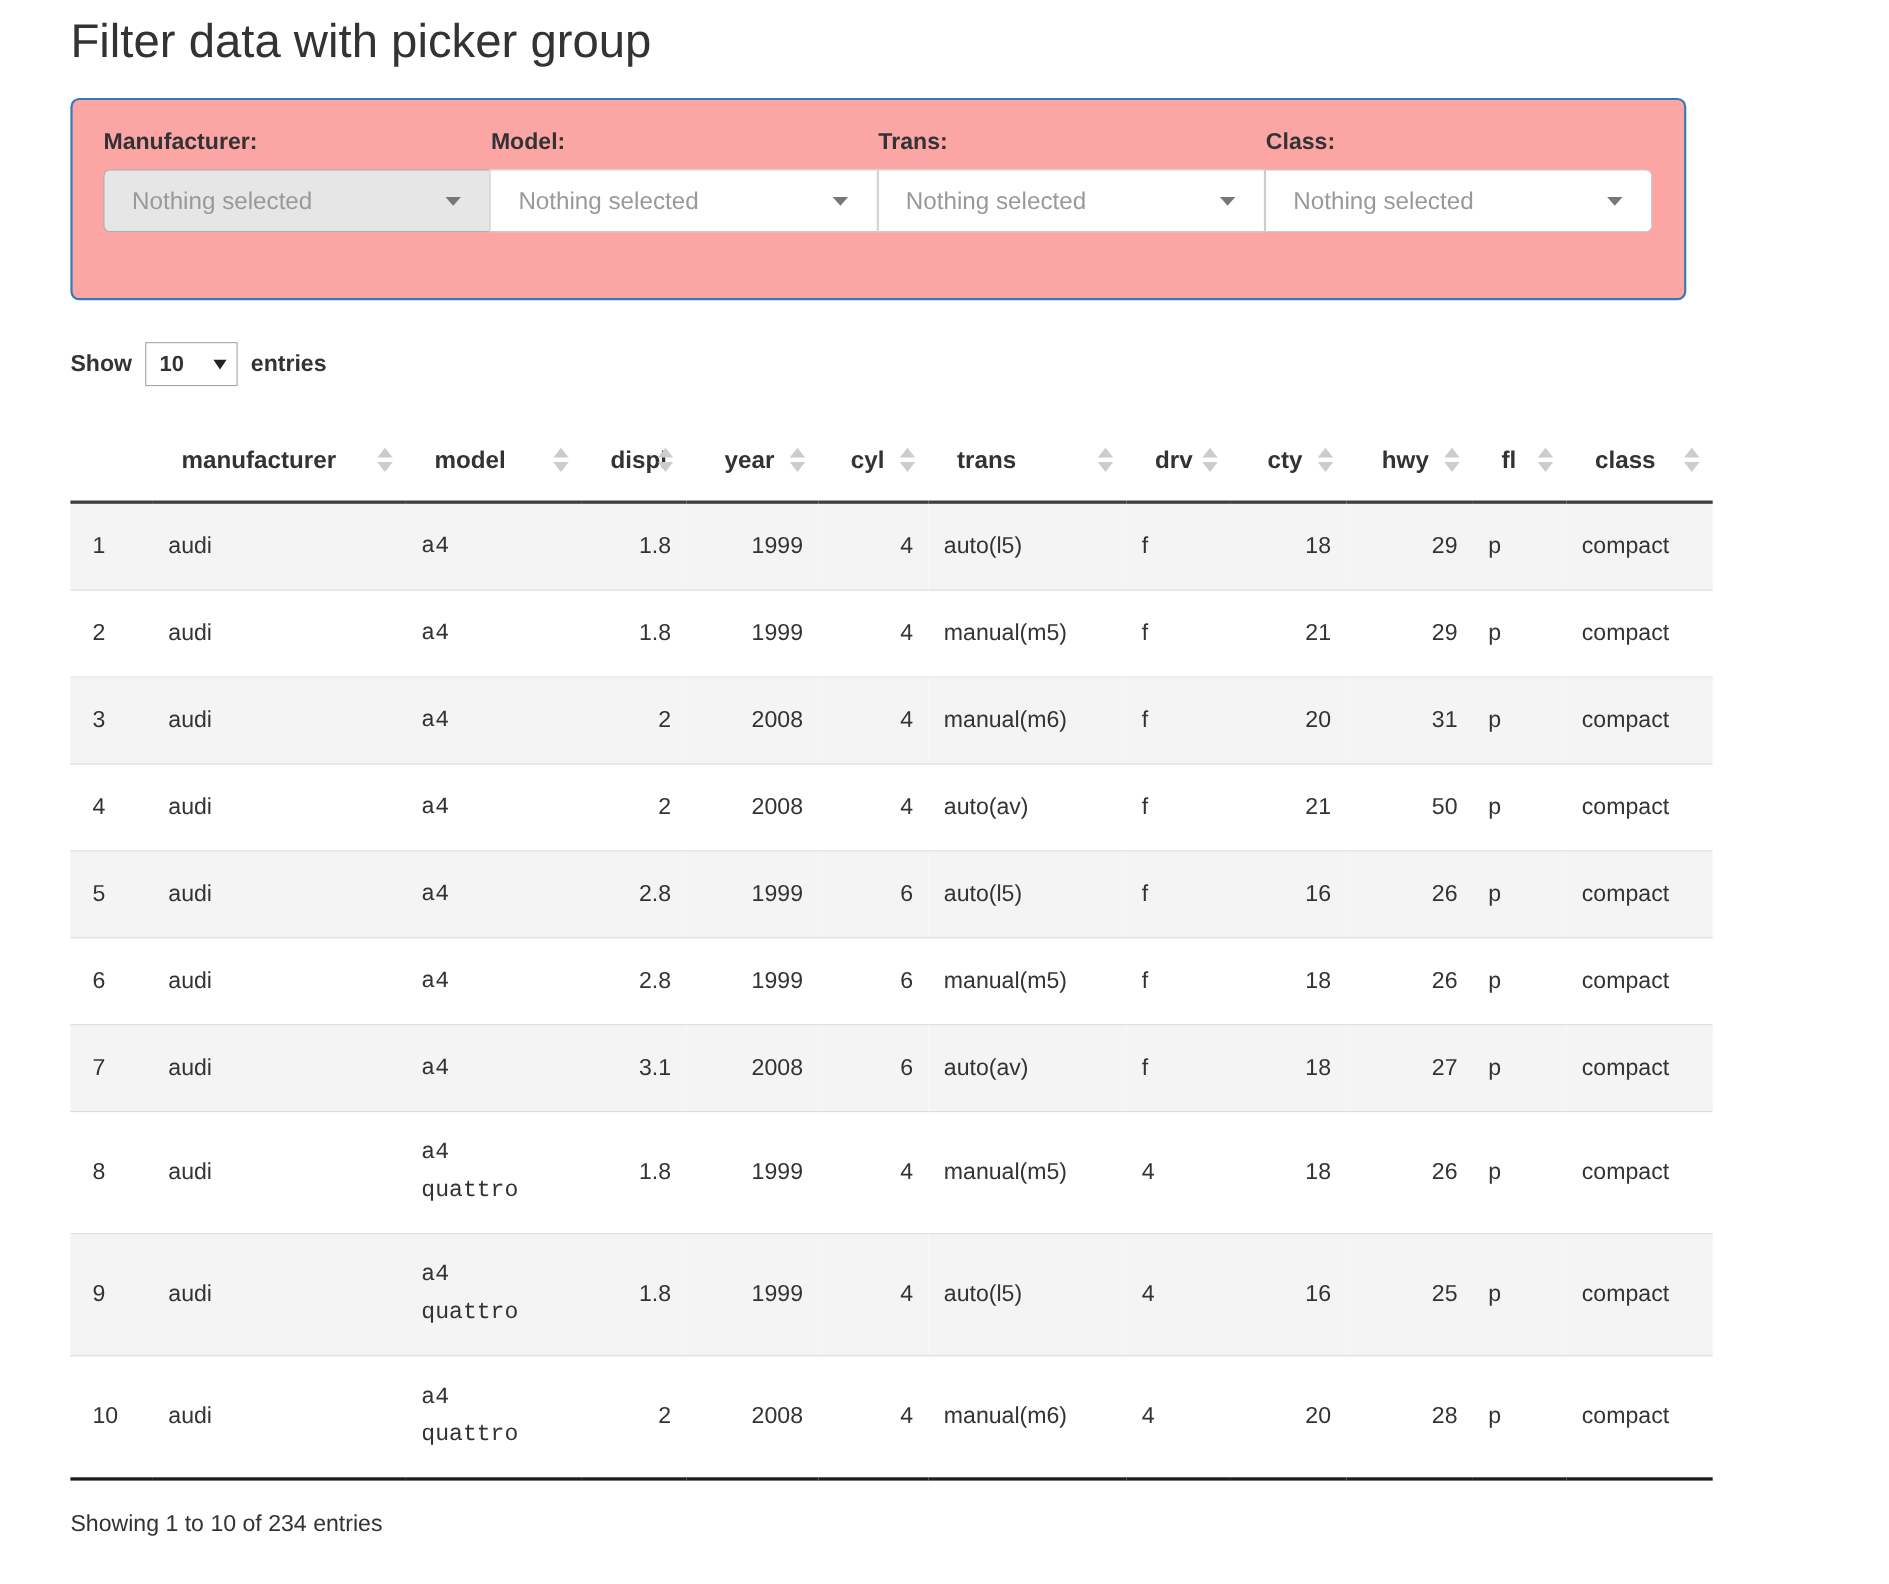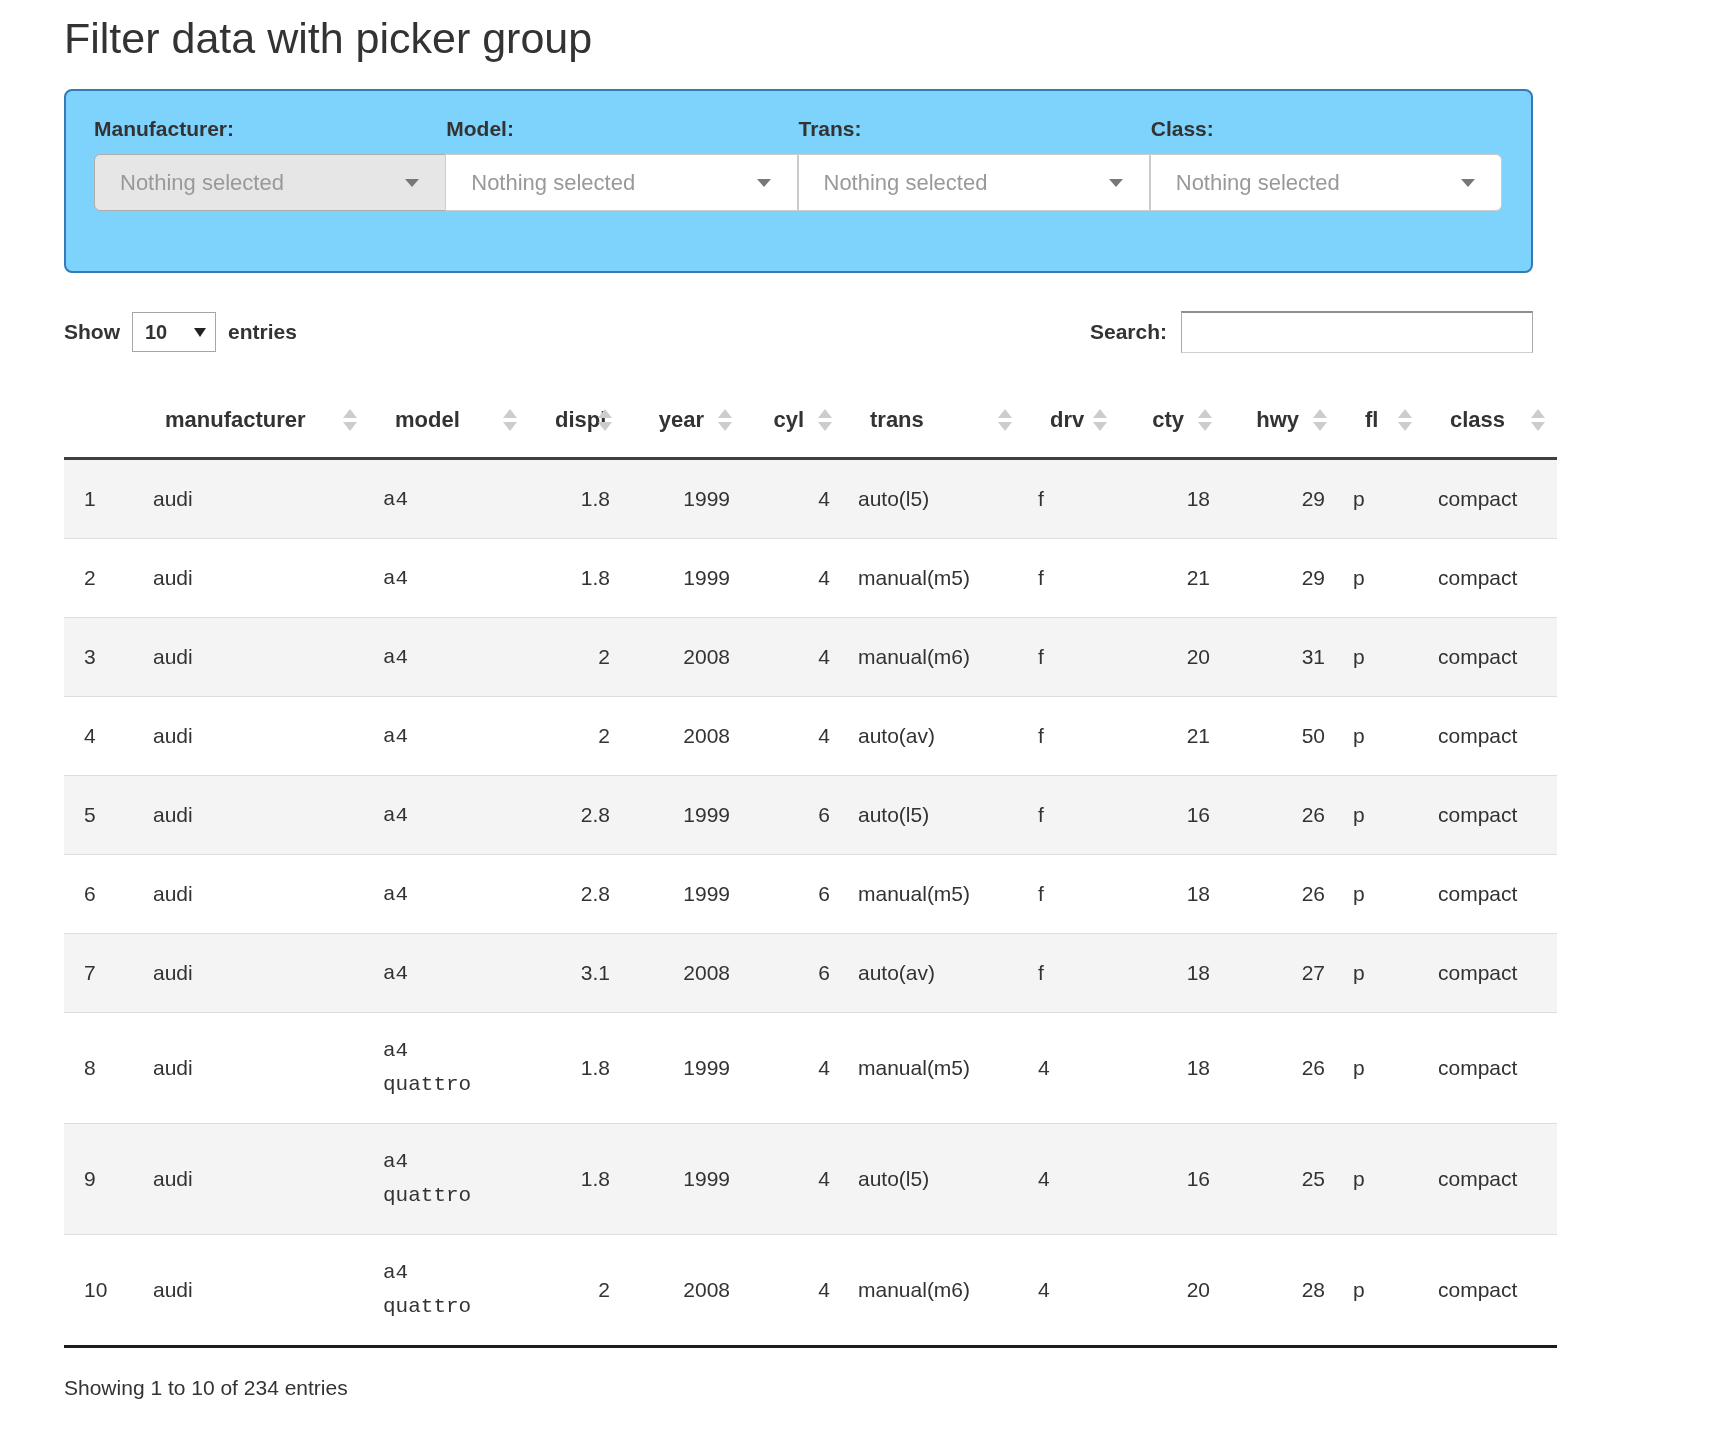--- a/index.html
+++ b/index.html
@@ -8,21 +8,21 @@
     width:1717px; height:1440px; background:#fff;
     font-family:"Liberation Sans", sans-serif; color:#333; overflow:hidden;
   }
   .container { padding:6px 184px 0 64px; }
 
   h1.page-title { font-size:43px; font-weight:500; margin:8px 0 26px; color:#333; }
 
   
   .filter-panel {
     border:2px solid #337ab7; border-radius:8px;
-    padding:26px 28px 60px; margin-bottom:38px; background:#7dd3fc;
+    padding:26px 28px 60px; margin-bottom:38px; background:#fca5a5;
   }
   .picker-row { display:flex; }
   .picker-col { flex:1; min-width:0; }
   .picker-label { font-weight:bold; font-size:21px; margin-bottom:13px; color:#333; }
   .picker-btn {
     position:relative; height:57px; border:1px solid #ccc; background:#fff;
     display:flex; align-items:center; padding:0 52px 0 25px;
     font-size:22px; color:#999; cursor:pointer; margin-left:-1px; width:100%;
   }
   .picker-col:first-child .picker-btn { margin-left:0; background:#e6e6e6; border-color:#adadad; border-radius:6px 0 0 6px; }
@@ -136,24 +136,20 @@
     <div class="length-ctrl">
       <span>Show</span>
       <span class="select-wrap">
         <select class="entries-select">
           <option>10</option>
         </select>
         <span class="select-arrow"></span>
       </span>
       <span>entries</span>
     </div>
-    <div class="search-ctrl">
-      <span>Search:</span>
-      <input type="text" class="search-input" value="" style="">
-    </div>
   </div>
 
   <table class="data-table">
     <colgroup>
         <col style="width: 75px;">
         <col style="width: 230px;">
         <col style="width: 160px;">
         <col style="width: 95px;">
         <col style="width: 120px;">
         <col style="width: 100px;">

